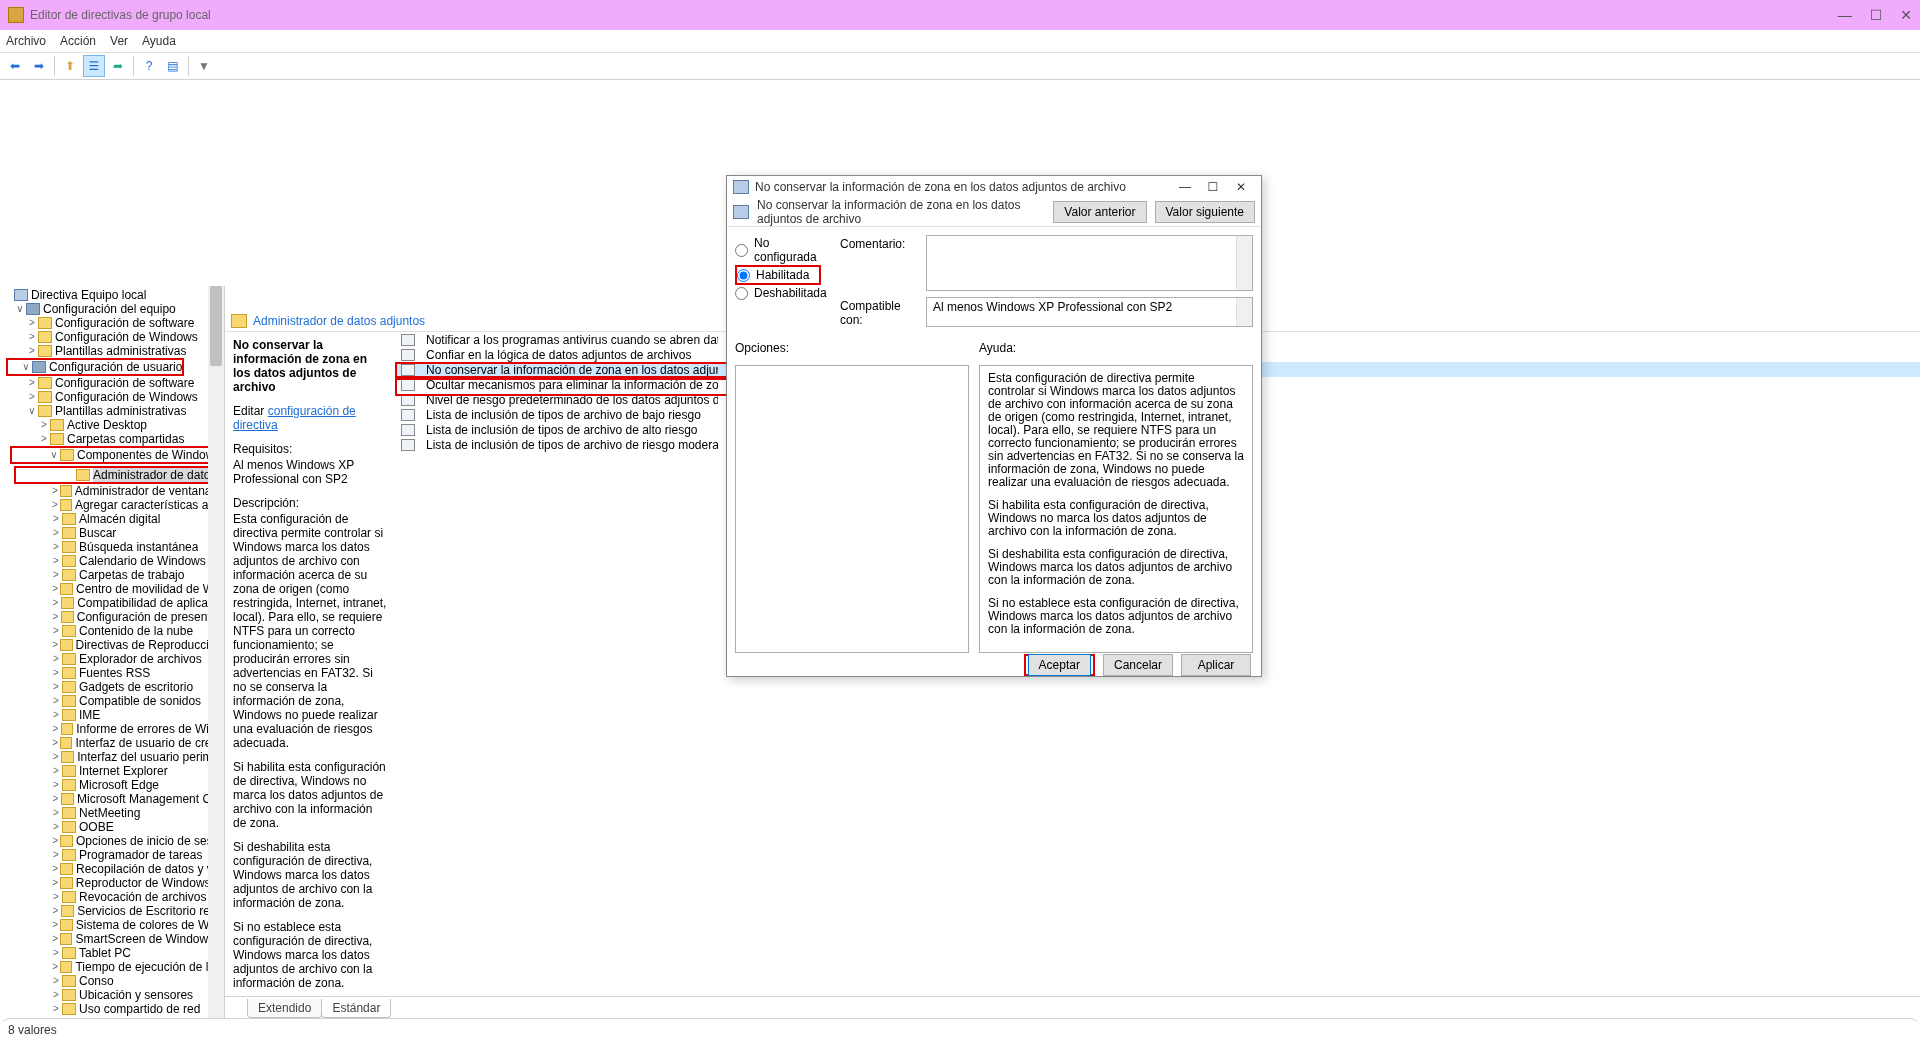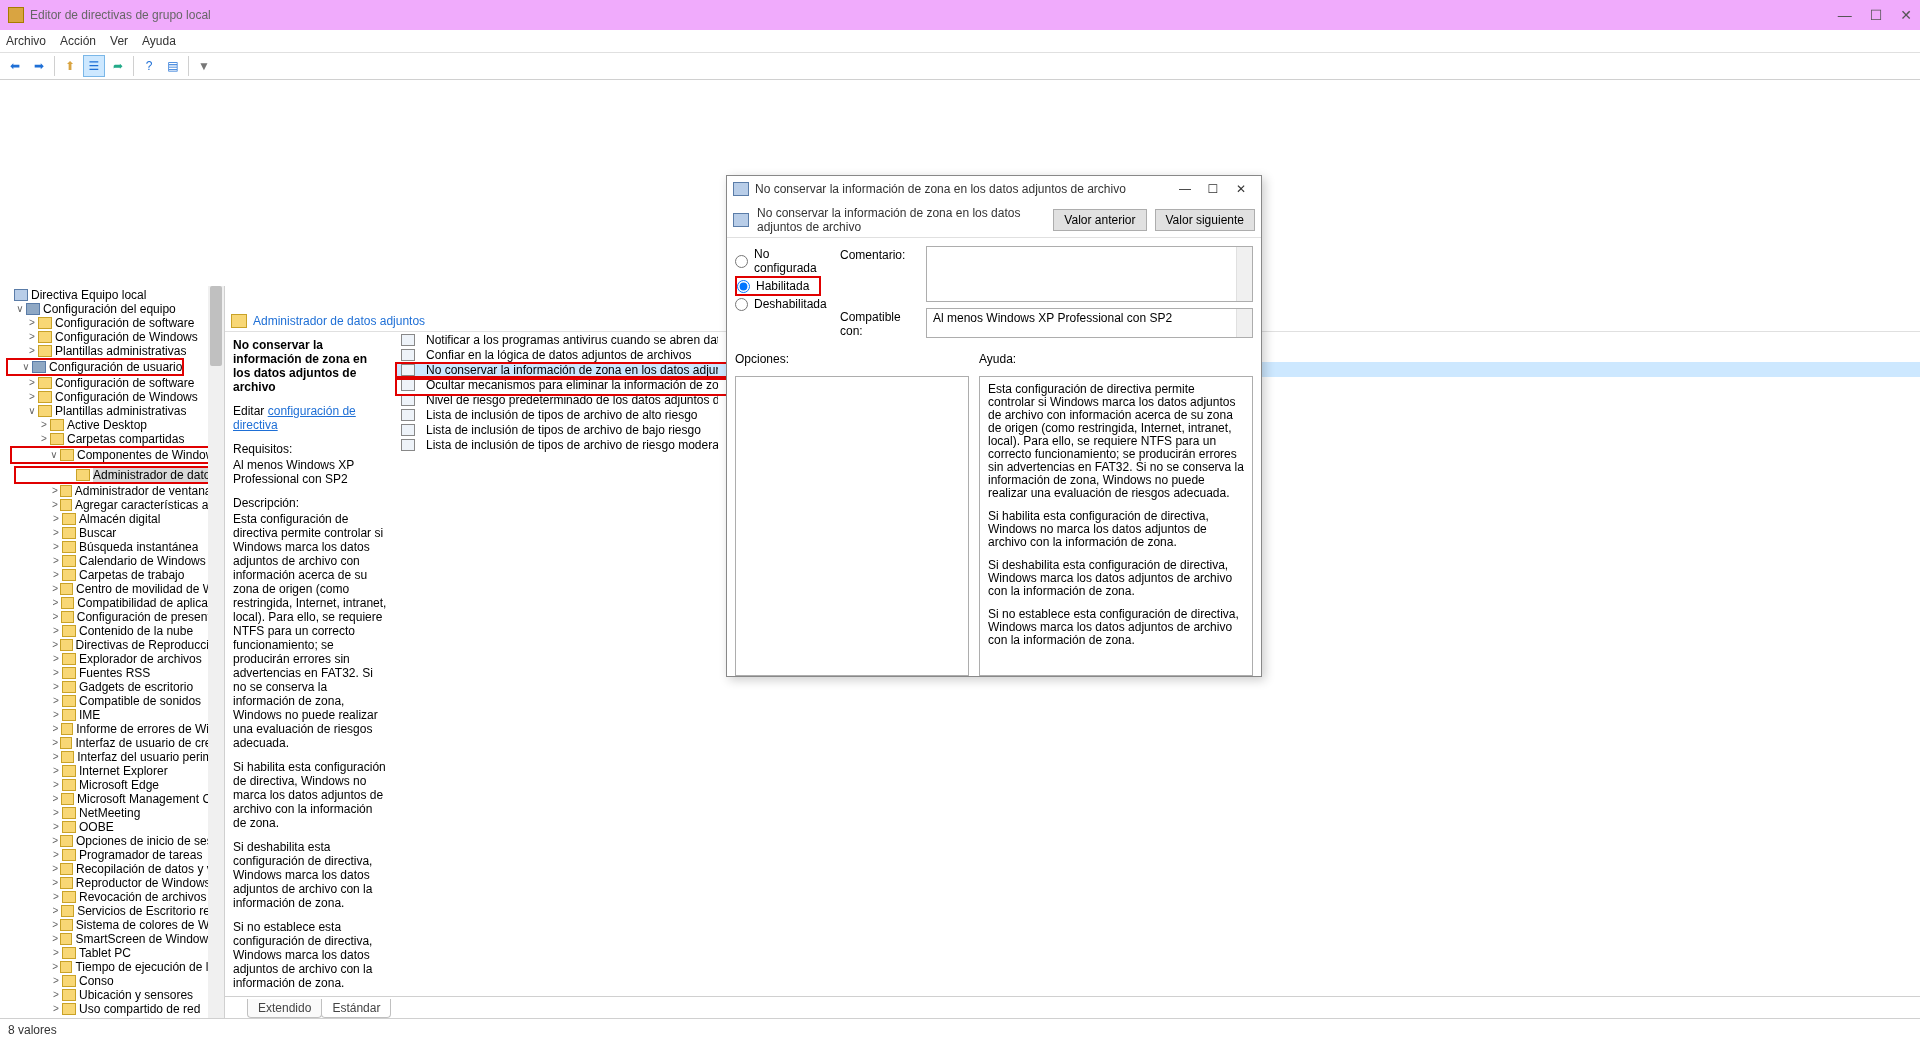--- a/index.html
+++ b/index.html
@@ -56,21 +56,21 @@
 .list-rows .row { display: flex; height: 15px; align-items: center; white-space: nowrap; }
 .list-rows .row .cell { padding: 0 8px; overflow: hidden; }
 .list-rows .row .pic { width: 14px; height: 12px; border: 1px solid #888; background: #eef3f9; margin: 0 3px 0 6px; flex-shrink: 0; }
 .row.selrow { background: #cde8ff; }
 .list-hl { position: absolute; border: 2px solid #e00000; pointer-events: none; }
 
 .tabs-bottom { height: 22px; border-top: 1px solid #d0d0d0; display: flex; align-items: flex-end; padding-left: 22px; }
 .tabs-bottom .tab { border: 1px solid #c0c0c0; border-top: none; border-radius: 0 0 4px 4px; padding: 2px 10px; margin-right: -1px; background: #fafafa; color: #444; }
 .tabs-bottom .tab.active { background: #fff; }
 
-.status { height: 22px; border-top: 1px solid #d0d0d0; display: flex; align-items: center; padding: 0 8px; color: #333; }
+.status { height: 22px; border-top: 1px solid #d0d0d0; display: flex; align-items: center; padding: 0 8px; color: #333; border-radius: 10px; }
 
 
 .dialog { position: absolute; left: 726px; top: 175px; width: 536px; height: 502px; background: #fff; border: 1px solid #888; box-shadow: 3px 3px 10px rgba(0,0,0,.2); display: flex; flex-direction: column; }
 .dlg-title { height: 26px; display: flex; align-items: center; padding: 0 6px; }
 .dlg-title .ic { width: 16px; height: 14px; background: #b8cde8; border: 1px solid #5a7ca8; margin-right: 6px; }
 .dlg-title .t { flex: 1; color: #333; }
 .dlg-title .wbtn { width: 28px; height: 22px; display: flex; align-items: center; justify-content: center; color: #333; }
 .dlg-head2 { height: 36px; display: flex; align-items: center; padding: 0 6px; border-bottom: 1px solid #e0e0e0; gap: 8px; }
 .dlg-head2 .ic { width: 16px; height: 14px; background: #b8cde8; border: 1px solid #5a7ca8; }
 .dlg-head2 .t { flex: 1; color: #333; }
@@ -395,27 +395,27 @@
     <span class="cell" style="width:100px">No</span>
   </div>
             <div class="row ">
     <span class="pic"></span>
     <span class="cell" style="width:300px">Nivel de riesgo predeterminado de los datos adjuntos de archivo</span>
     <span class="cell" style="width:130px">No configurada</span>
     <span class="cell" style="width:100px">No</span>
   </div>
             <div class="row ">
     <span class="pic"></span>
-    <span class="cell" style="width:300px">Lista de inclusión de tipos de archivo de alto riesgo</span>
+    <span class="cell" style="width:300px">Lista de inclusión de tipos de archivo de bajo riesgo</span>
     <span class="cell" style="width:130px"></span>
     <span class="cell" style="width:100px"></span>
   </div>
             <div class="row ">
     <span class="pic"></span>
-    <span class="cell" style="width:300px">Lista de inclusión de tipos de archivo de bajo riesgo</span>
+    <span class="cell" style="width:300px">Lista de inclusión de tipos de archivo de alto riesgo</span>
     <span class="cell" style="width:130px"></span>
     <span class="cell" style="width:100px"></span>
   </div>
             <div class="row ">
     <span class="pic"></span>
     <span class="cell" style="width:300px">Lista de inclusión de tipos de archivo de riesgo moderado</span>
     <span class="cell" style="width:130px"></span>
     <span class="cell" style="width:100px"></span>
   </div>
           </div>
@@ -487,13 +487,20 @@
     <div class="panels">
       <div class="panel opt"></div>
       <div class="panel">
         <p>Esta configuración de directiva permite controlar si Windows marca los datos adjuntos de archivo con información acerca de su zona de origen (como restringida, Internet, intranet, local). Para ello, se requiere NTFS para un correcto funcionamiento; se producirán errores sin advertencias en FAT32. Si no se conserva la información de zona, Windows no puede realizar una evaluación de riesgos adecuada.</p>
         <p>Si habilita esta configuración de directiva, Windows no marca los datos adjuntos de archivo con la información de zona.</p>
         <p>Si deshabilita esta configuración de directiva, Windows marca los datos adjuntos de archivo con la información de zona.</p>
         <p>Si no establece esta configuración de directiva, Windows marca los datos adjuntos de archivo con la información de zona.</p>
       </div>
     </div>
   </div>
+  <div class="dlg-foot">
+    <span class="btn-hl">
+      <span class="dlg-btn primary">Aceptar</span>
+    </span>
+    <span class="dlg-btn">Cancelar</span>
+    <span class="dlg-btn">Aplicar</span>
+  </div>
 </div>
 
 </body></html>

